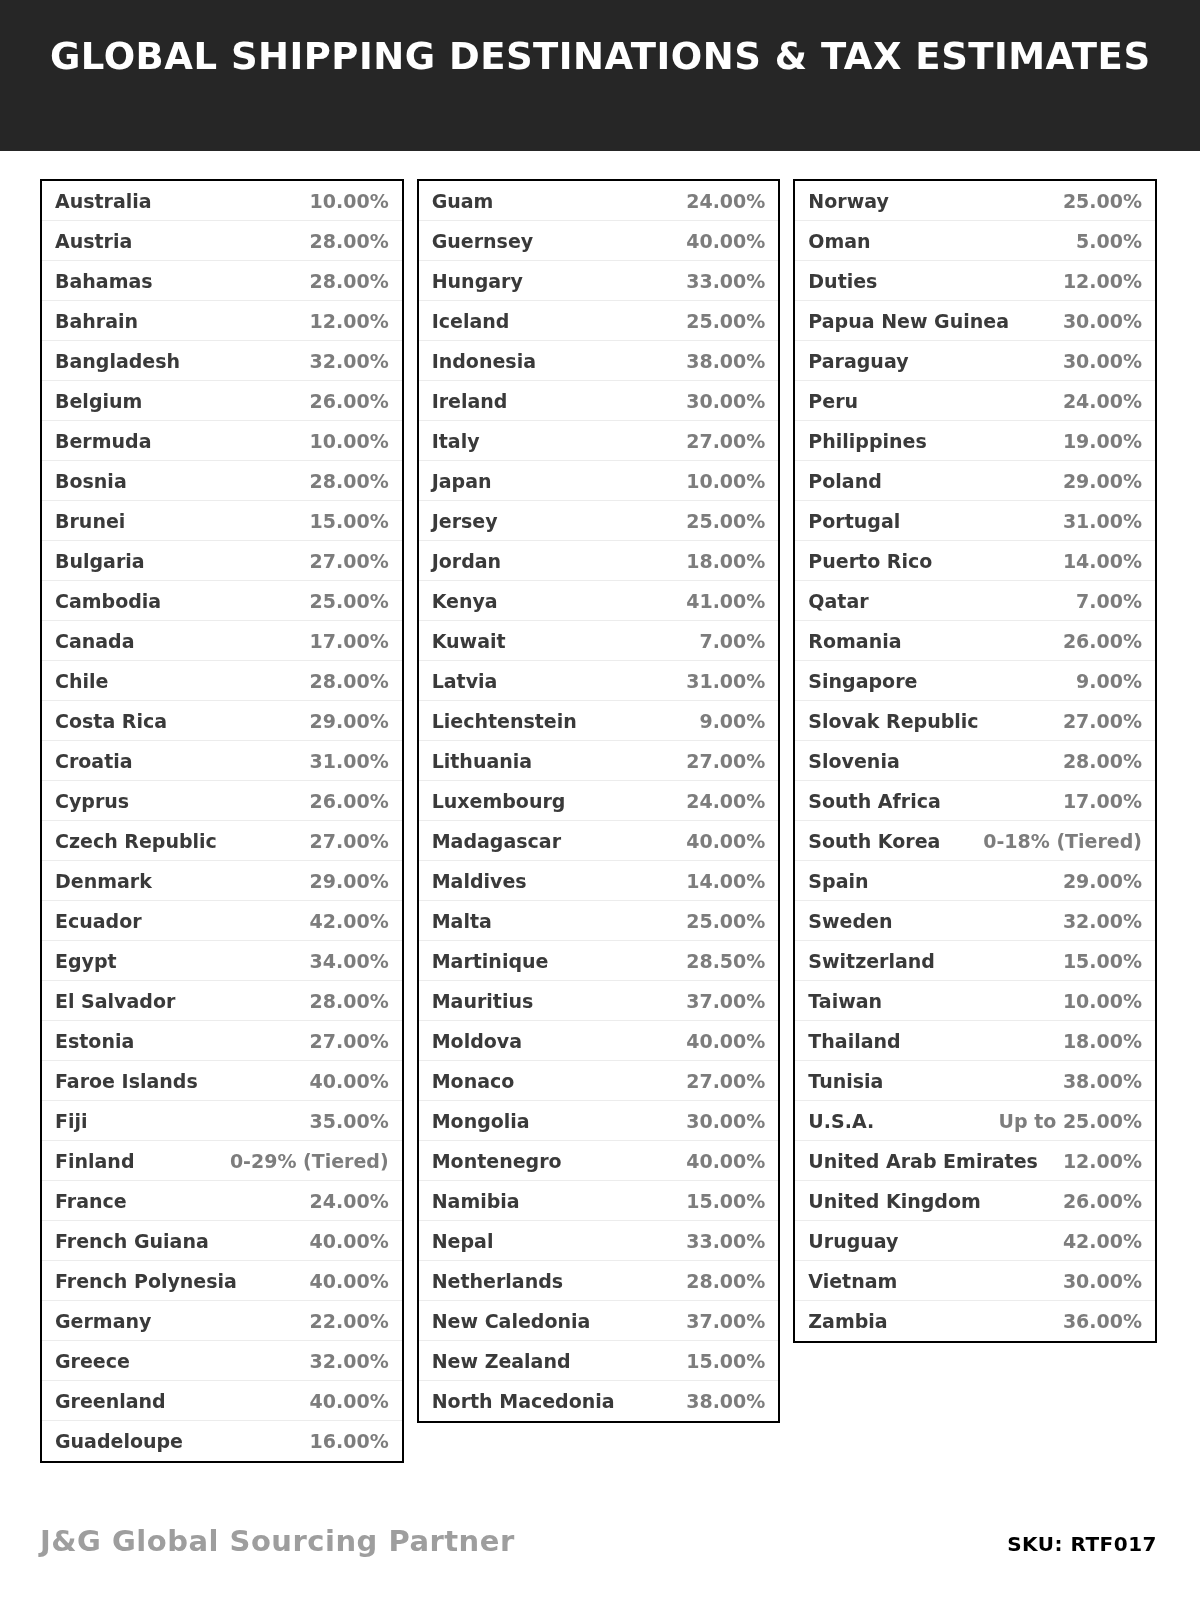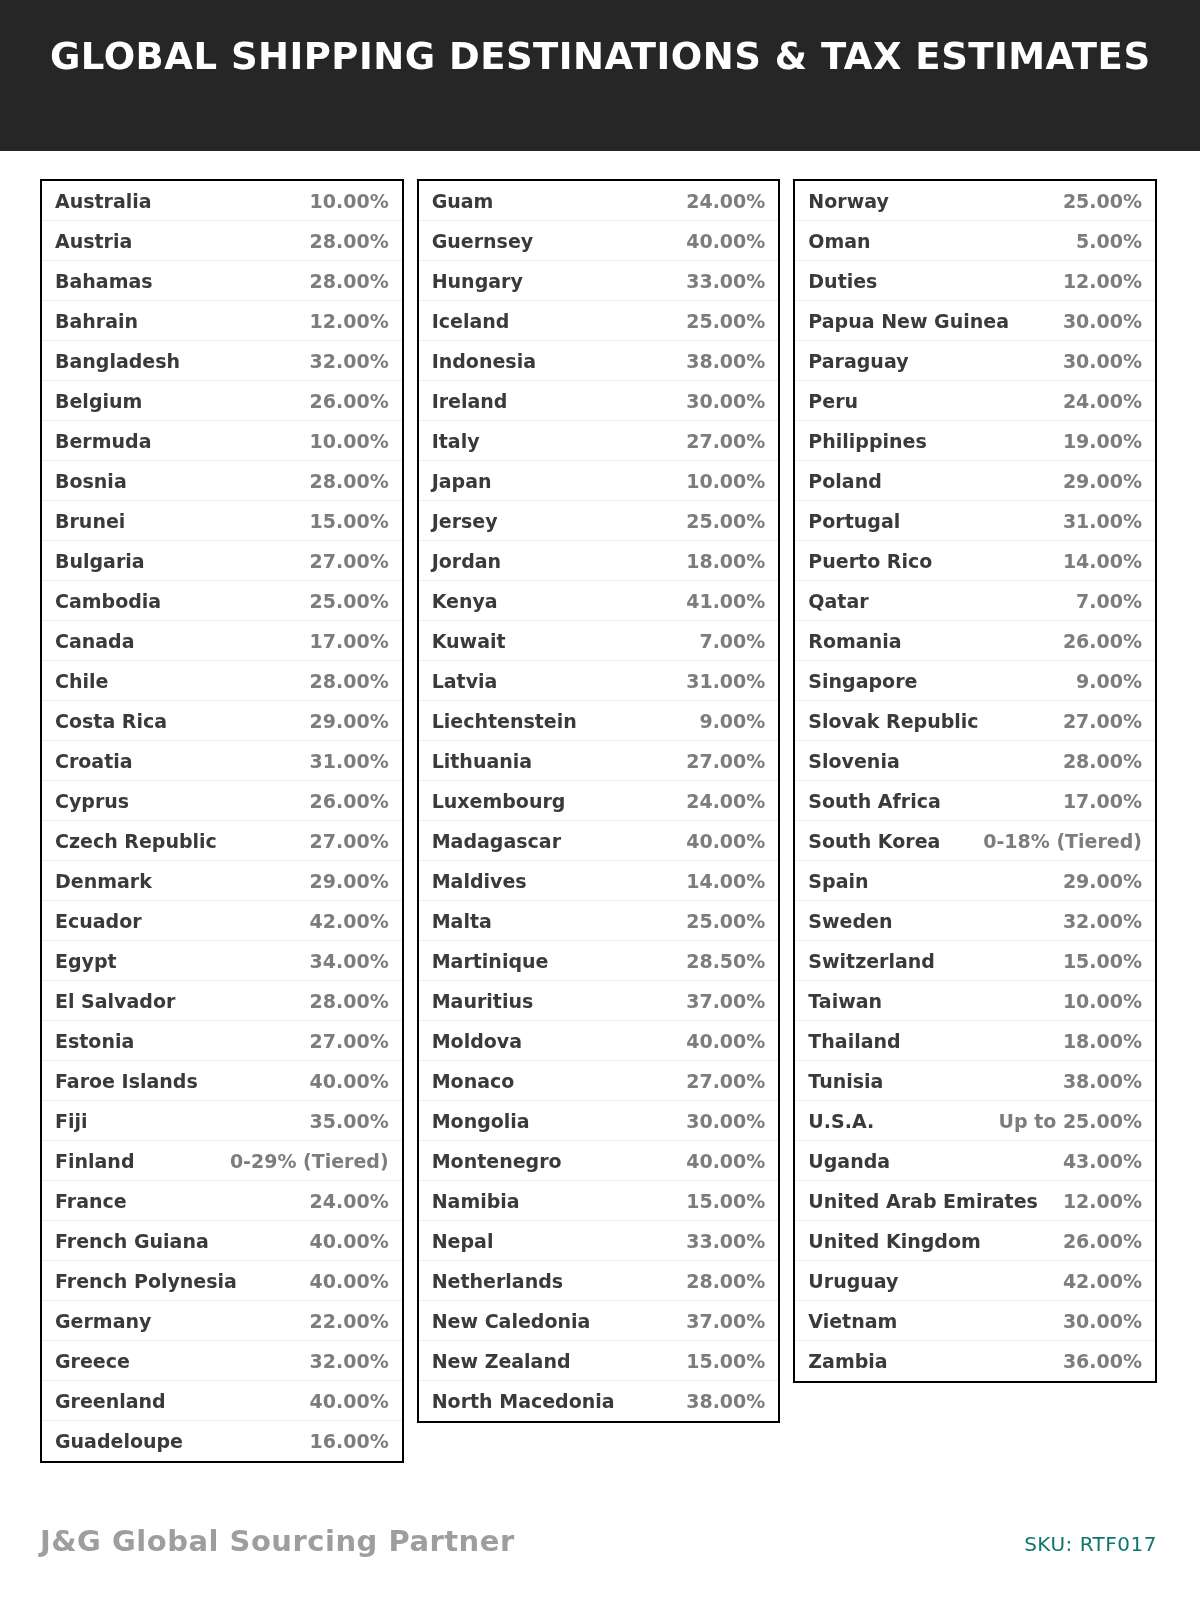--- a/index.html
+++ b/index.html
@@ -79,23 +79,23 @@
     justify-content: space-between;
     align-items: baseline;
   }
   .brand {
     color: #9e9e9e;
     font-size: 29px;
     font-weight: 800;
     letter-spacing: 0.5px;
   }
   .sku {
-    color: #0f766e;
+    color: #000000;
     font-size: 20px;
-    font-weight: normal;
+    font-weight: bold;
     letter-spacing: 0.5px;
   }
 </style>
 </head>
 <body>
 
 <div class="page">
 
   <header class="hdr">
     <h1>GLOBAL SHIPPING DESTINATIONS &amp; TAX ESTIMATES</h1>
@@ -447,24 +447,20 @@
           <span class="country">Thailand</span>
           <span class="rate">18.00%</span>
         </div>
         <div class="row">
           <span class="country">Tunisia</span>
           <span class="rate">38.00%</span>
         </div>
         <div class="row">
           <span class="country">U.S.A.</span>
           <span class="rate">Up to 25.00%</span>
-        </div>
-        <div class="row">
-          <span class="country">Uganda</span>
-          <span class="rate">43.00%</span>
         </div>
         <div class="row">
           <span class="country">United Arab Emirates</span>
           <span class="rate">12.00%</span>
         </div>
         <div class="row">
           <span class="country">United Kingdom</span>
           <span class="rate">26.00%</span>
         </div>
         <div class="row">

